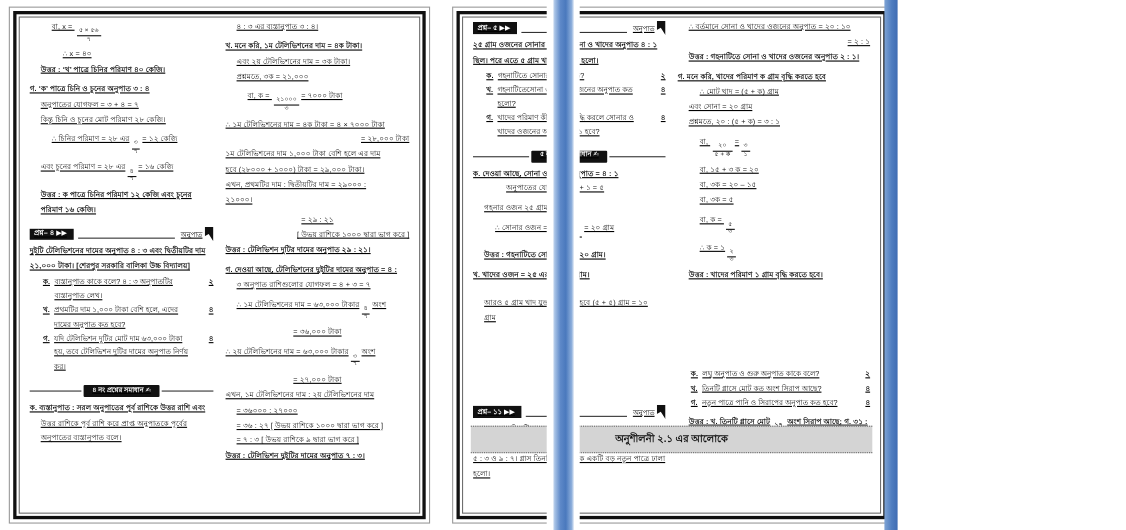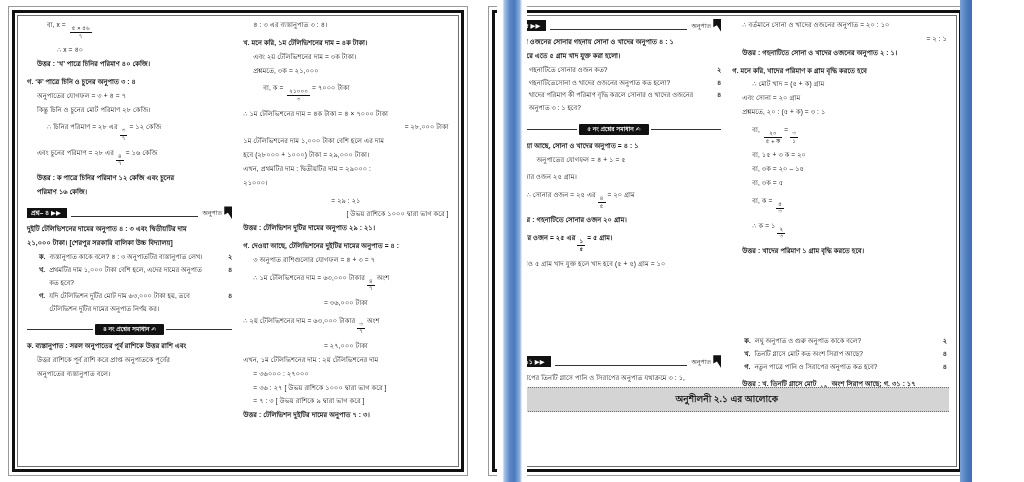--- a/index.html
+++ b/index.html
@@ -1,21 +1,21 @@
 <!DOCTYPE html>
 <html><head>
 <meta charset="utf-8">
 <style>
   html,body{margin:0;padding:0;}
   body{
     width:1024px;height:482px;overflow:hidden;
     background:#ffffff;
     font-family:"Liberation Sans","DejaVu Sans",sans-serif;
   }
-  .spread{position:relative;width:972px;height:482px;display:flex;}
+  .spread{position:relative;width:816px;height:482px;display:flex;text-decoration:underline;}
 
   
   .page{
     position:relative;
     background:#ffffff;
     box-sizing:border-box;
   }
   .page-left{width:497px;height:482px;padding:6px 4px 6px 8px;}
   .page-right{width:527px;height:482px;padding:6px 6px 6px 16px;}
 

